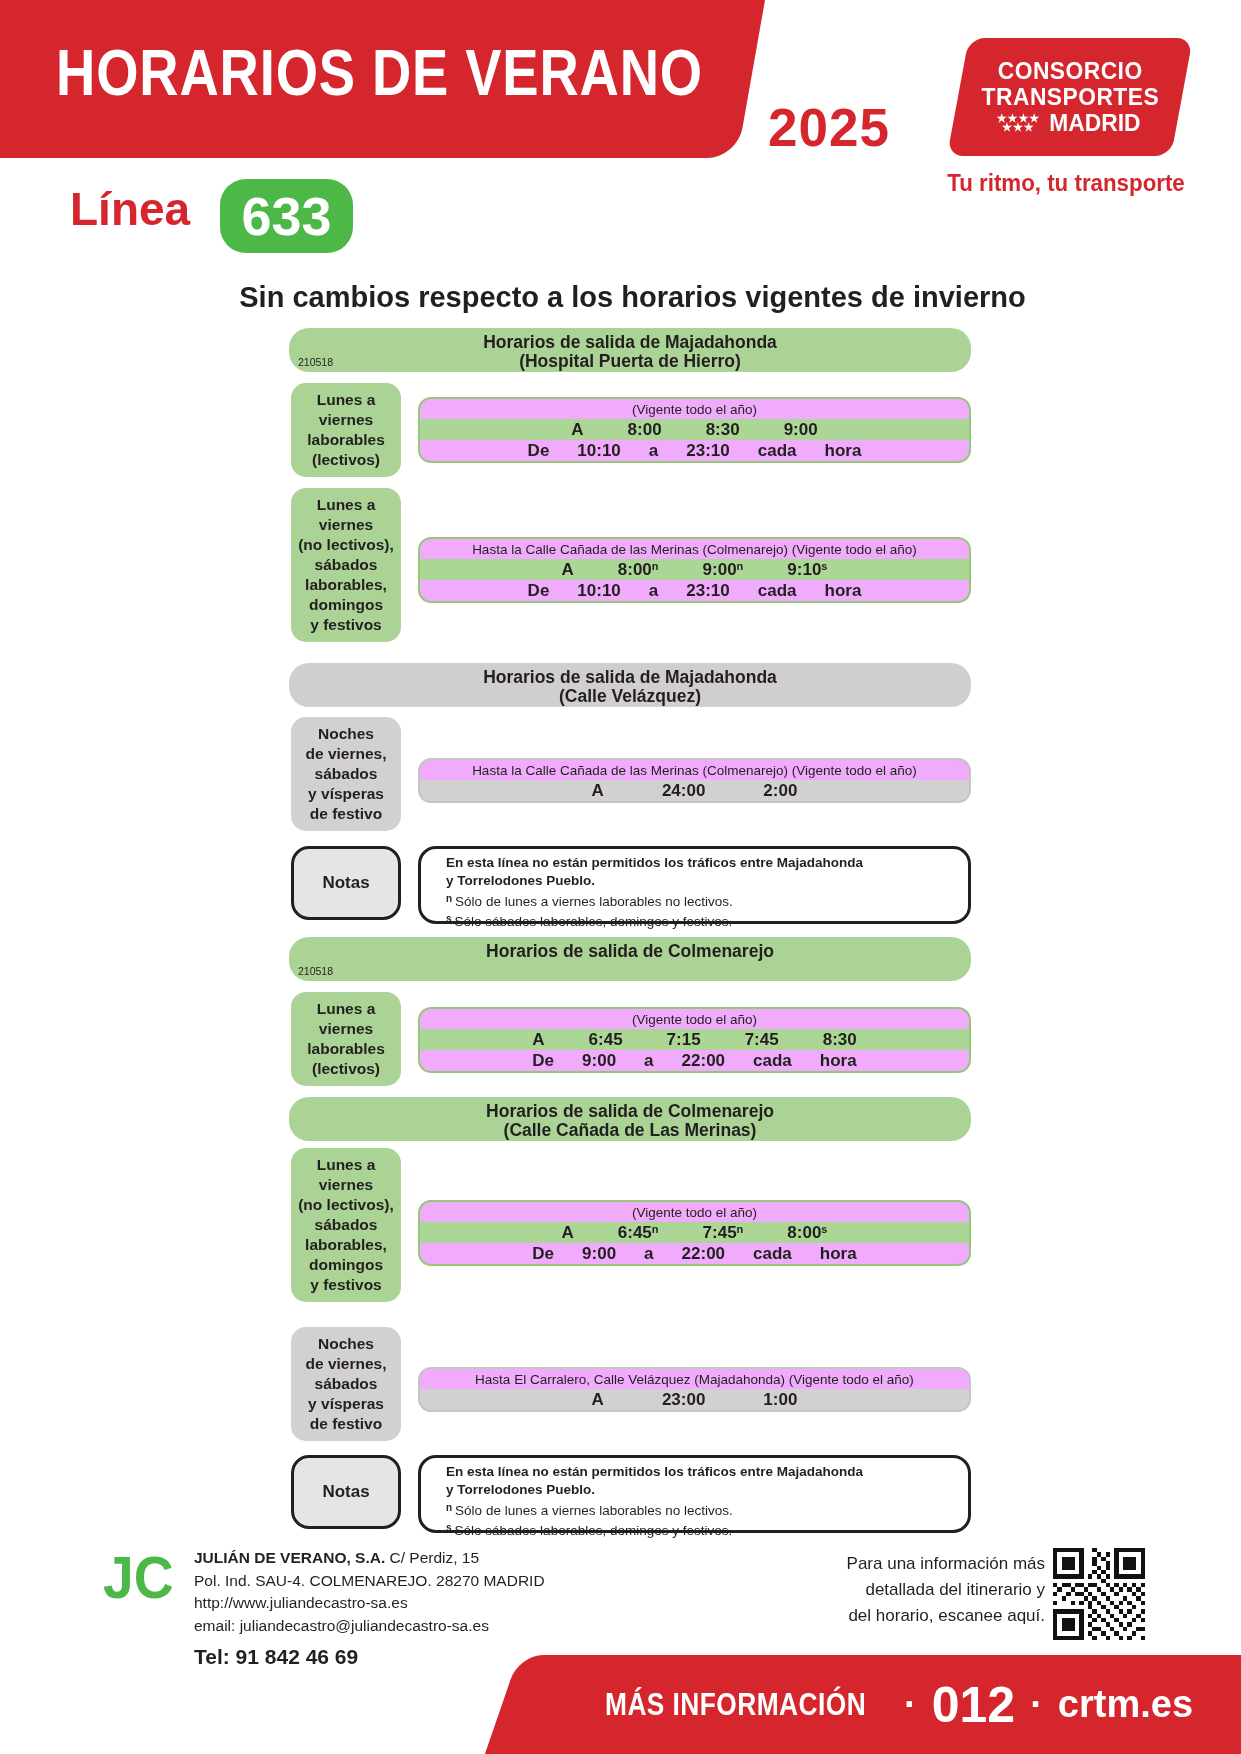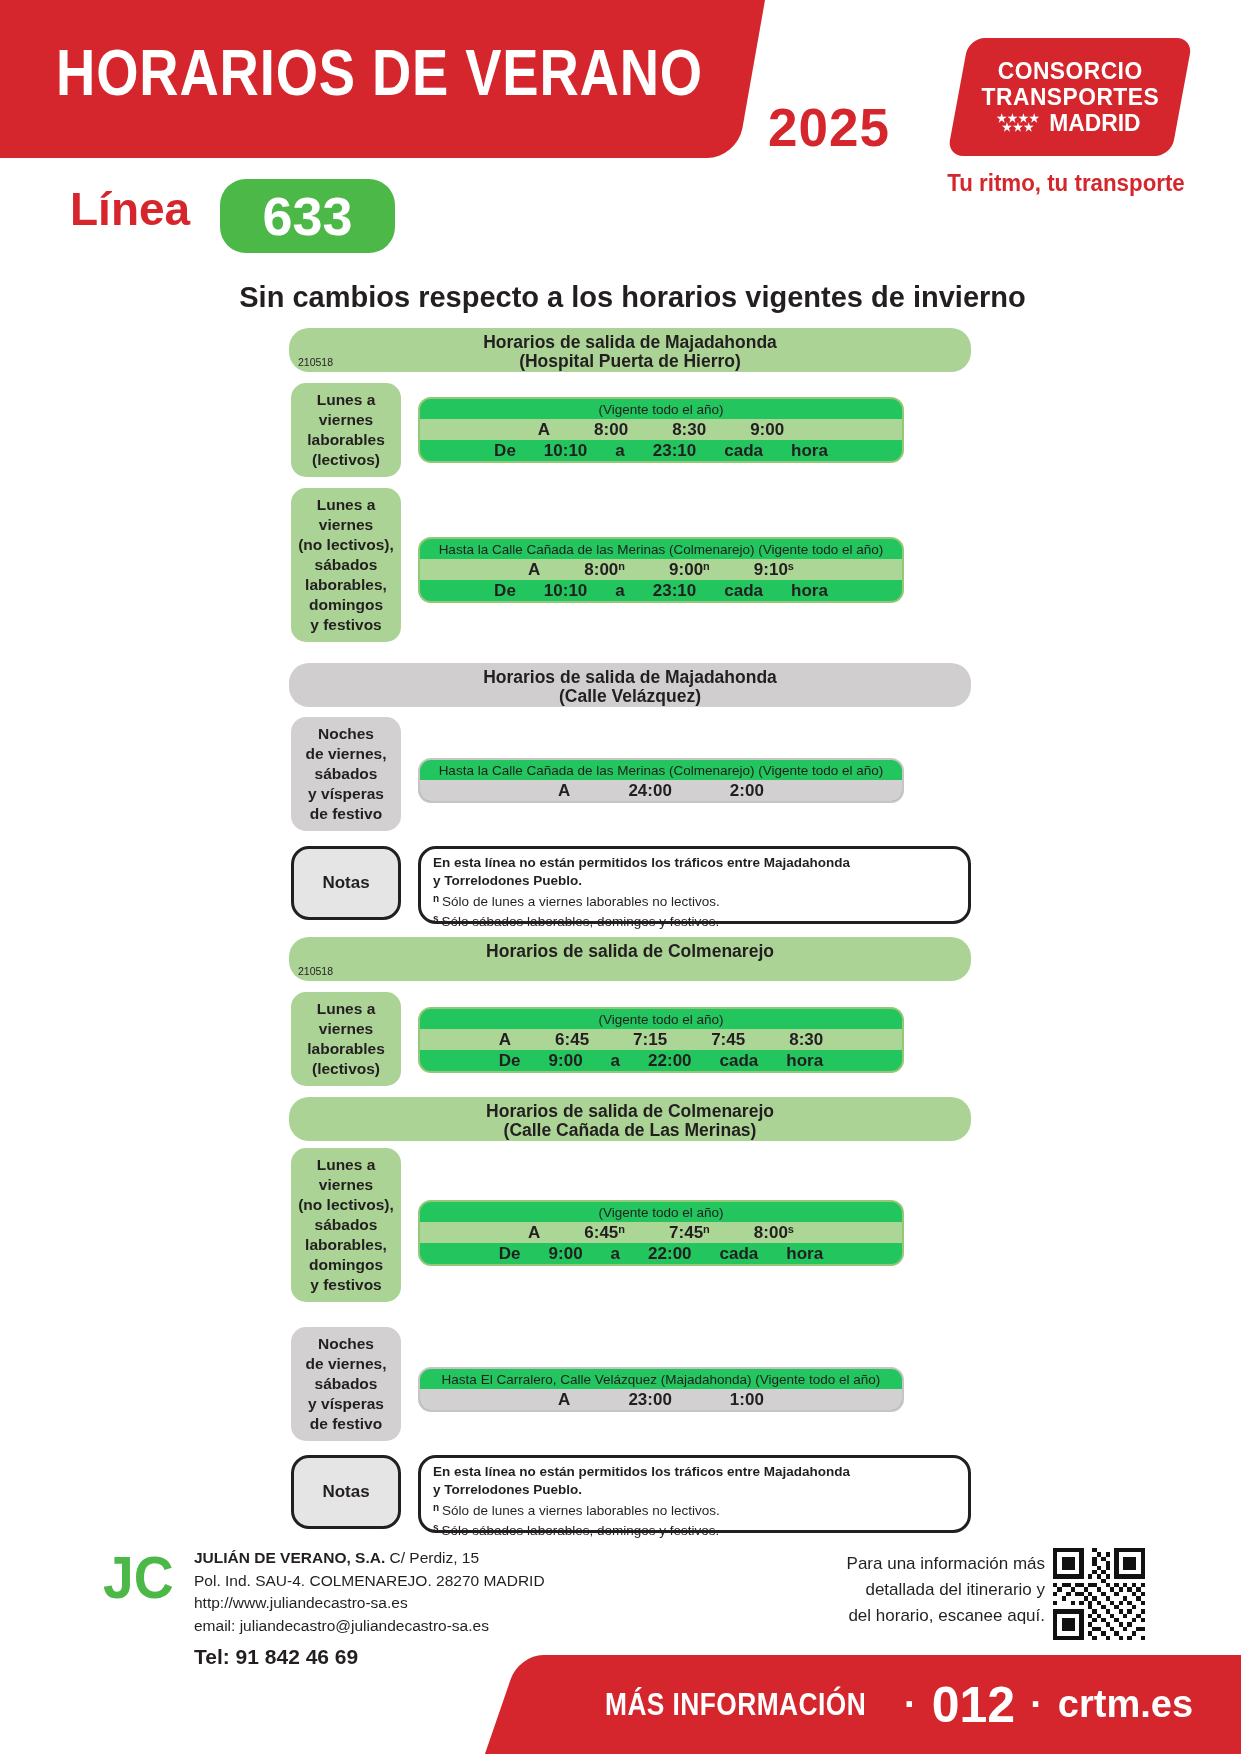--- a/index.html
+++ b/index.html
@@ -20,58 +20,58 @@
   .ctm-inner { width:100%; height:100%; transform:skewX(10.5deg); display:flex; flex-direction:column;
                align-items:center; justify-content:center; color:#fff; font-weight:bold; }
   .ctm-l1, .ctm-l2 { font-size:24px; line-height:26px; letter-spacing:0.5px; transform:scaleX(0.95); }
   .ctm-row3 { display:flex; align-items:center; gap:7px; }
   .ctm-stars { display:flex; flex-direction:column; align-items:center; line-height:9px; font-size:11px; letter-spacing:1px; }
   .ctm-l3 { font-size:24px; line-height:26px; transform:scaleX(0.95); }
   .slogan { left:935px; top:170px; width:262px; text-align:center; color:#d4262c; font-weight:bold;
             font-size:23px; transform:scaleX(0.97); }
 
   .linea { left:70px; top:182px; color:#d4262c; font-weight:bold; font-size:46px; }
-  .badge { left:220px; top:179px; width:175px; height:74px; background:#4cb848; border-radius:26px;
+  .badge { left:220px; top:179px; width:133px; height:74px; background:#4cb848; border-radius:26px;
            display:flex; align-items:center; justify-content:center; color:#fff; font-weight:bold; font-size:54px; }
 
   .subtitle { left:20px; top:281px; width:1225px; text-align:center; font-weight:bold; font-size:29px; }
 
   
   .bar { left:289px; width:682px; height:44px; border-radius:20px; text-align:center; }
   .bar.green { background:#aad395; }
   .bar.gray  { background:#d0cecf; }
   .bar-l1 { font-size:17.5px; font-weight:bold; line-height:20px; padding-top:4px; }
   .bar-l2 { font-size:17.5px; font-weight:bold; line-height:19px; }
   .bar-code { position:absolute; left:9px; bottom:4px; font-size:10.5px; font-weight:normal; }
 
   
   .plabel { left:291px; width:110px; border-radius:15px; text-align:center; font-weight:bold;
             font-size:15.5px; line-height:20px; white-space:pre-line; padding:7px 1px; }
   .plabel.green { background:#aad395; }
   .plabel.gray  { background:#d2d0d0; }
 
   
-  .ttable { left:418px; width:486px; background:#22c55e; border-radius:13px; overflow:hidden; }
+  .ttable { left:418px; width:553px; background:#f0abfc; border-radius:13px; overflow:hidden; }
   .ttable.green { border:2px solid #93c878; }
   .ttable.gray  { border:2px solid #c6c4c4; }
   .trow { display:flex; justify-content:center; align-items:center; }
   .vrow { height:20px; font-size:13.5px; }
   .arow { height:21px; font-weight:bold; font-size:17px; gap:44px; }
   .arow.wide { gap:58px; }
   .ttable.green .arow { background:#abd696; }
   .ttable.gray  .arow { background:#d2d0d0; }
   .derow { height:21px; font-weight:bold; font-size:17px; gap:28px; }
   .tcell sup { font-size:11px; font-weight:bold; vertical-align:5px; line-height:0; }
 
   
   .notas-label { left:291px; width:110px; height:74px; background:#e5e5e5; border:3px solid #231f20;
                  border-radius:18px; display:flex; align-items:center; justify-content:center;
                  font-weight:bold; font-size:17px; }
   .notes-box { left:418px; width:553px; height:78px; background:#fff; border:3px solid #231f20;
-               border-radius:18px; padding:5px 12px; font-size:13.5px; }
+               border-radius:18px; padding:5px 25px; font-size:13.5px; }
   .notes-bold { font-weight:bold; white-space:pre-line; line-height:18px; }
   .note-line { line-height:17px; }
   .note-line sup { font-size:10px; font-weight:bold; vertical-align:4px; margin-right:3px; }
 
   
   .jc { left:103px; top:1543px; color:#4cb848; font-weight:bold; font-size:60px;
         transform:scaleX(0.92); transform-origin:left; }
   .company { left:194px; top:1547px; font-size:15.5px; line-height:22.5px; }
   .company .tel { font-size:21px; font-weight:bold; margin-top:9px; }
   .info-text { left:700px; top:1551px; width:345px; text-align:right; font-size:17px;

